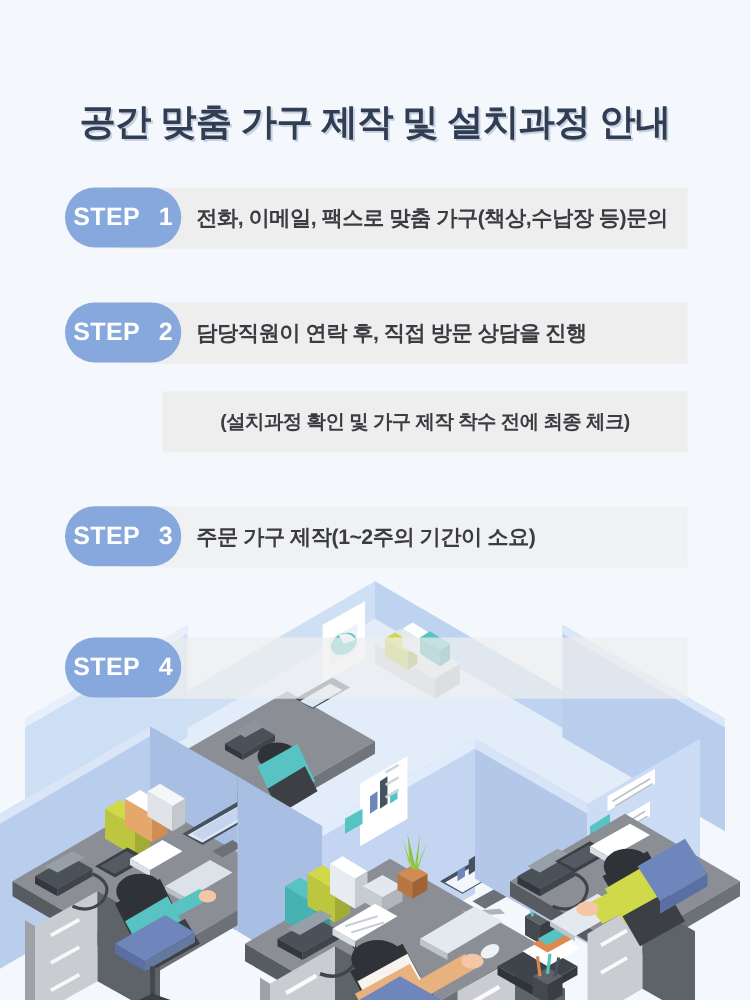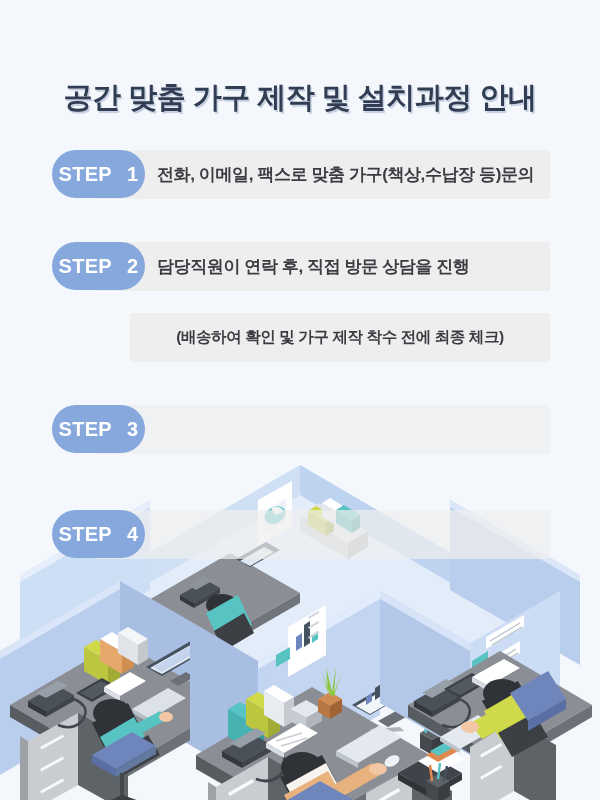--- a/index.html
+++ b/index.html
@@ -546,25 +546,26 @@
   <div class="row" id="row-2">
     <div class="row-bar"></div>
     <div class="row-text">담당직원이 연락 후, 직접 방문 상담을 진행</div>
     <div class="badge">
       <span>STEP</span>
       <span class="num">2</span>
     </div>
   </div>
 
   <div id="row-note">
-    <div class="note-text">(배송하여 확인 및 가구 제작 착수 전에 최종 체크)</div>
+    <div class="note-text">(설치과정 확인 및 가구 제작 착수 전에 최종 체크)</div>
   </div>
 
   <div class="row" id="row-3">
     <div class="row-bar translucent"></div>
+    <div class="row-text">주문 가구 제작(1~2주의 기간이 소요)</div>
     <div class="badge">
       <span>STEP</span>
       <span class="num">3</span>
     </div>
   </div>
 
   <div class="row" id="row-4">
     <div class="row-bar translucent"></div>
     <div class="badge">
       <span>STEP</span>

